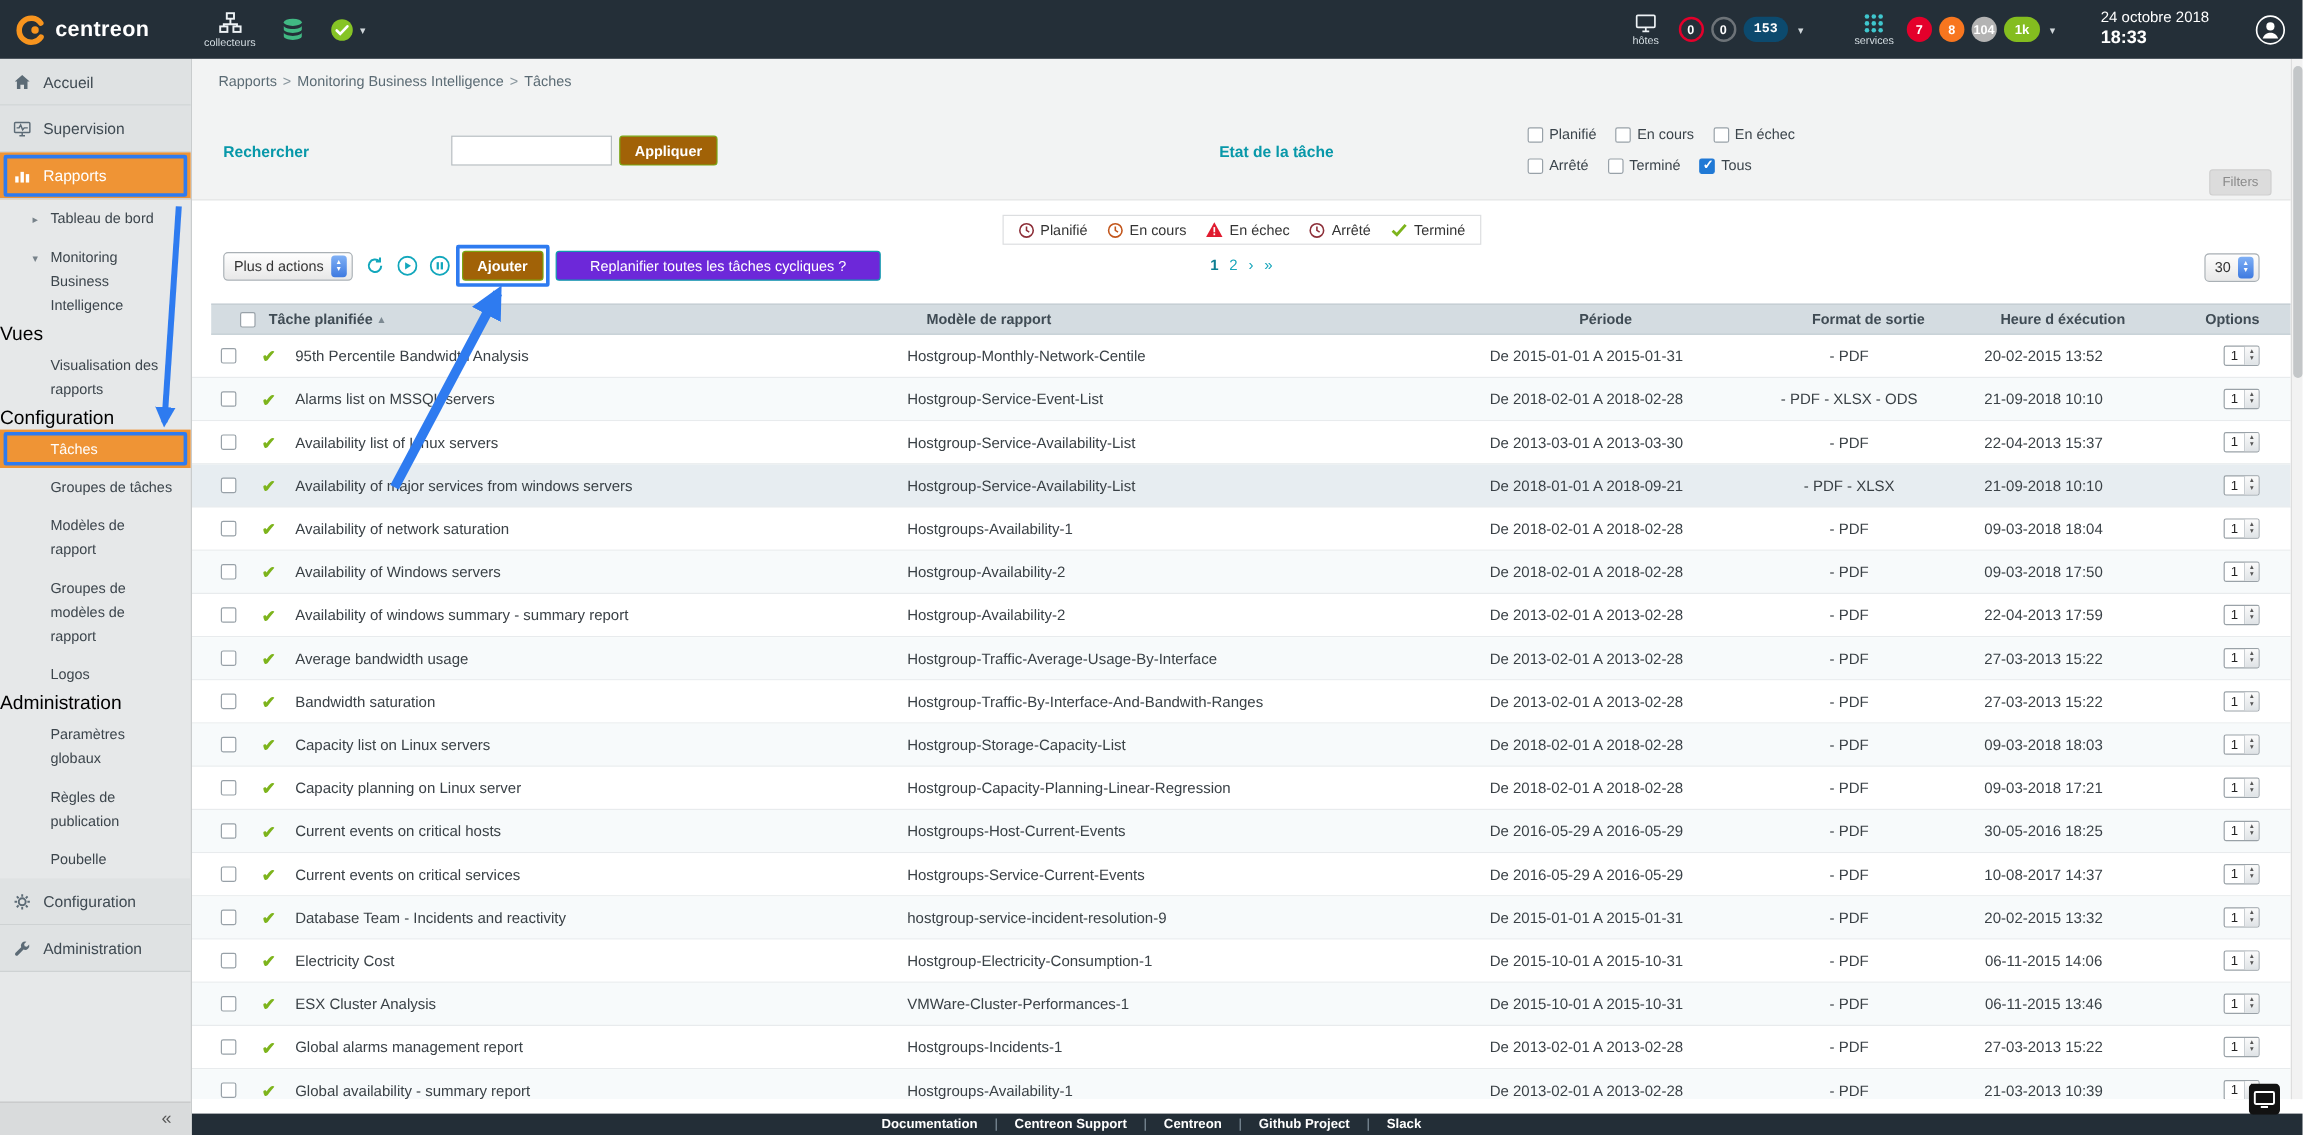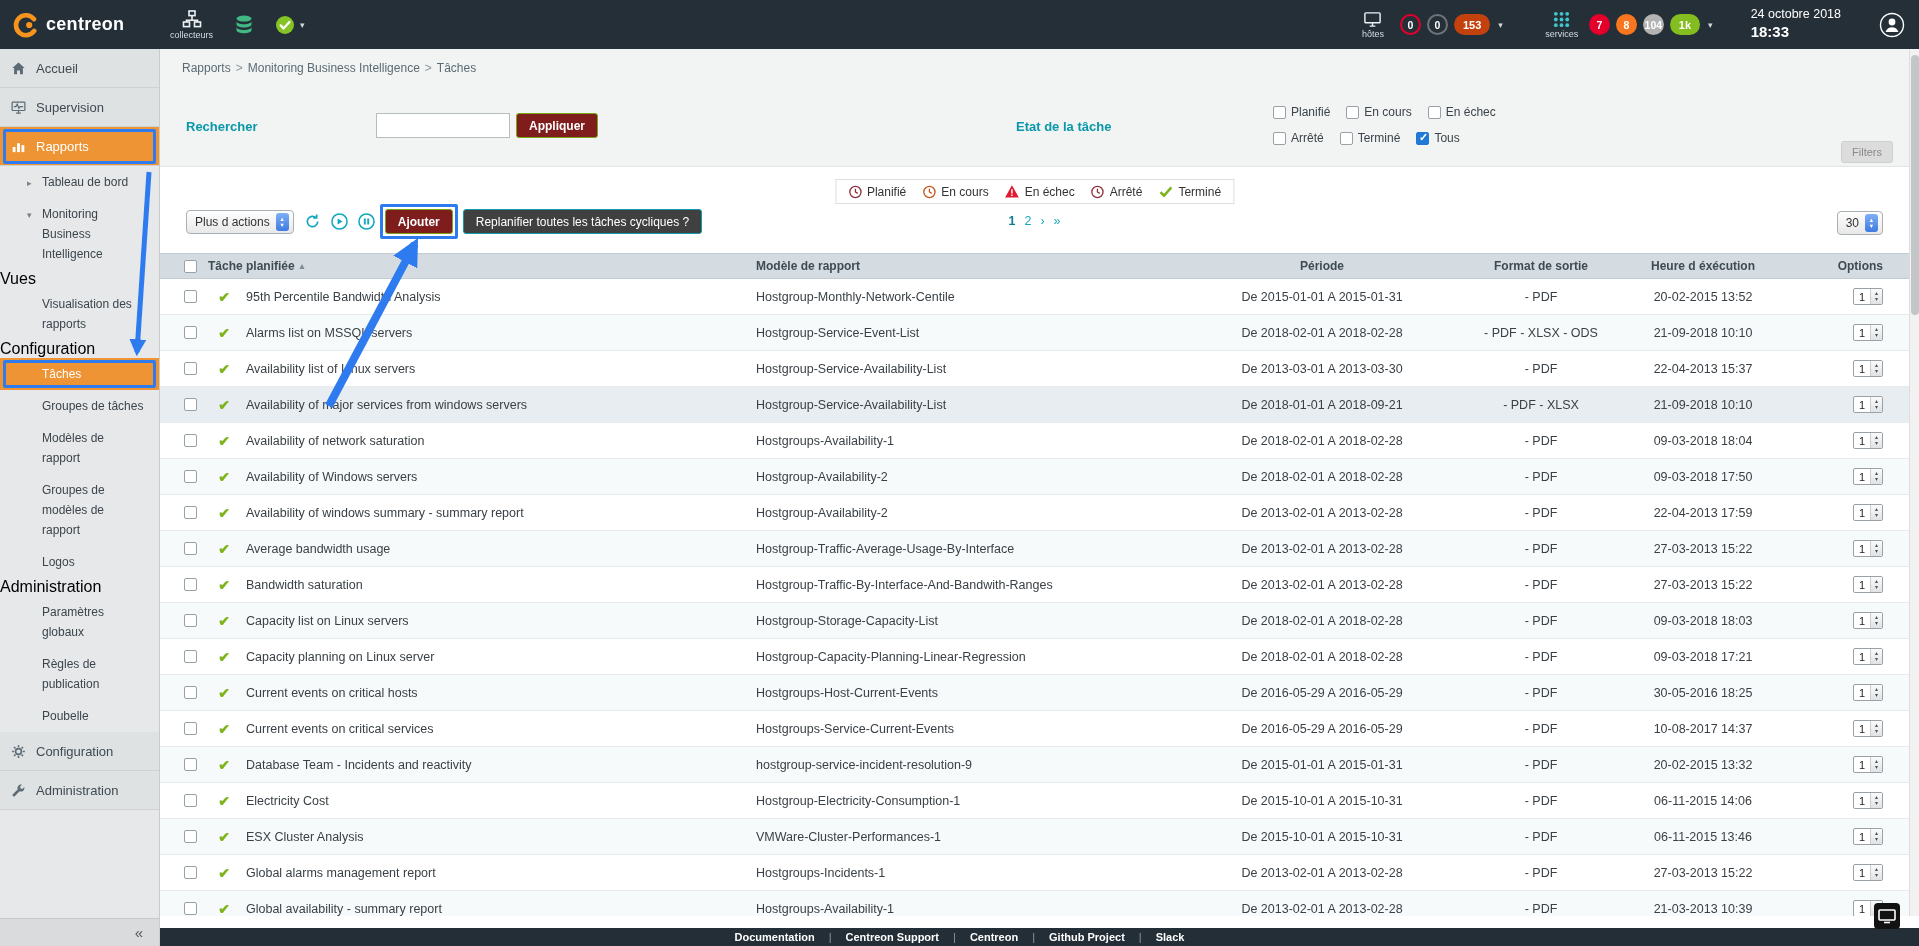--- a/index.html
+++ b/index.html
@@ -44,47 +44,47 @@
   .collapse-btn { position:absolute; bottom:0; left:0; right:0; height:28px; background:#d9dbdc; border-top:1px solid #c6c8c9; display:flex; align-items:center; justify-content:flex-end; padding-right:16px; color:#555; font-size:15px; cursor:pointer; }
 
   
   .main { position:absolute; left:160px; top:49px; right:10px; bottom:30px; background:#fff; overflow:hidden; }
   .topgray { position:absolute; top:0; left:0; right:0; height:118px; background:#f2f3f3; border-bottom:1px solid #e4e5e5; }
   .breadcrumb { position:absolute; top:12px; left:22px; font-size:12px; color:#5b6b74; }
   .breadcrumb .crumb { cursor:pointer; }
   .breadcrumb .sep { margin:0 5px; color:#8a979e; }
   .lbl-teal { position:absolute; font-size:13px; font-weight:bold; color:#0898a9; }
   .search-input { position:absolute; left:216px; top:64px; width:134px; height:25px; border:1px solid #b6bcc0; background:#fff; padding:0 6px; font-size:12px; font-family:inherit; }
-  .btn-green { background:#7f1d1d; border:1px solid #79a713; color:#fff; font-size:12px; font-weight:bold; height:25px; padding:0 12px; border-radius:3px; cursor:pointer; display:inline-flex; align-items:center; font-family:inherit; }
+  .btn-green { background:#a16207; border:1px solid #79a713; color:#fff; font-size:12px; font-weight:bold; height:25px; padding:0 12px; border-radius:3px; cursor:pointer; display:inline-flex; align-items:center; font-family:inherit; }
   .apply-btn { position:absolute; left:356px; top:64px; }
   .cb-zone { position:absolute; left:1113px; top:56px; }
   .cb-row { display:flex; gap:16px; margin-bottom:12px; }
   .cb-item { display:flex; align-items:center; gap:5px; font-size:12px; color:#3b444b; cursor:pointer; }
   .checkbox { width:13px; height:13px; border:1px solid #98a1a8; background:#fff; border-radius:2px; display:inline-block; position:relative; cursor:pointer; flex:0 0 13px; }
   .checkbox.checked { background:#2079d5; border-color:#2079d5; }
   .checkbox.checked::after { content:"✓"; position:absolute; left:1.5px; top:-2px; color:#fff; font-size:11px; font-weight:bold; }
   .filters-btn { position:absolute; right:16px; top:92px; background:#dcdcdc; color:#8a8a8a; font-size:11px; padding:4px 10px; border-radius:3px; border:1px solid #cfcfcf; cursor:pointer; }
   .legend { position:absolute; top:130px; left:50%; transform:translateX(-50%); display:flex; align-items:center; gap:16px; background:#fff; border:1px solid #dcdee0; padding:4px 12px; font-size:12px; color:#333; }
   .legend-item { display:flex; align-items:center; gap:5px; }
 
   
   .toolbar { position:absolute; top:160px; left:26px; right:26px; height:28px; }
   .tool-left { display:flex; align-items:center; gap:10px; }
   .select { display:inline-flex; align-items:center; gap:6px; height:24px; padding:0 4px 0 8px; background:linear-gradient(#fefefe,#e8e8e8); border:1px solid #a9b0b5; border-radius:4px; font-size:12px; color:#333; cursor:pointer; }
   .sel-stepper { display:inline-flex; flex-direction:column; align-items:center; justify-content:center; width:13px; height:18px; background:linear-gradient(#7fb0f5,#3e7ae0); border-radius:3px; color:#fff; font-size:6.5px; line-height:6px; }
   .sel-stepper i { font-style:normal; }
   .tool-ic { color:#12a7bc; cursor:pointer; display:inline-flex; }
-  .btn-teal { background:#404040; border:1px solid #0f9cad; color:#fff; font-size:12px; height:25px; padding:0 12px; border-radius:3px; cursor:pointer; display:inline-flex; align-items:center; font-family:inherit; }
+  .btn-teal { background:#6d28d9; border:1px solid #0f9cad; color:#fff; font-size:12px; height:25px; padding:0 28px; border-radius:3px; cursor:pointer; display:inline-flex; align-items:center; font-family:inherit; }
   .pag { position:absolute; left:50%; top:5px; transform:translateX(-50%); display:flex; gap:9px; font-size:12.5px; }
   .pag .pg { color:#18a6bb; cursor:pointer; }
   .pag .pg.current { color:#0d7f92; font-weight:bold; }
   .pagesize { position:absolute; right:0; top:2px; }
 
   
-  .table { position:absolute; top:204px; left:0; right:0; bottom:0; }
+  .table { position:absolute; top:204px; left:0; right:0; bottom:0;padding-left:16px; }
   .thead, .trow { display:grid; grid-template-columns:22px 36px 500px 440px 280px 158px 166px 1fr; align-items:center; padding-left:24px; }
   .thead { height:26px; background:#d4dce1; border-top:1px solid #c2ccd2; border-bottom:1px solid #c2ccd2; font-size:12px; font-weight:bold; color:#3f4b54; }
   .thead .hc { display:flex; align-items:center; }
   .hc.c-task { padding-left:2px; }
   .hc.c-model { padding-left:14px; }
   .hc.c-center { justify-content:center; }
   .hc.c-opt { justify-content:flex-end; padding-right:26px; }
   .sort { color:#7d8a93; font-size:9px; margin-left:5px; }
   .tbody { position:absolute; top:26px; left:0; right:0; bottom:0; overflow:hidden; }
   .trow { height:36px; border-bottom:1px solid #e8ebed; font-size:12.5px; color:#3a4146; background:#fff; }
@@ -171,21 +171,21 @@
               <svg viewBox="0 0 20 20" width="19" height="19" fill="none" stroke="currentColor" stroke-width="1.5">
                 <rect x="2" y="3" width="16" height="10.5" rx="1"></rect>
                 <path d="M7 17h6M10 13.5V17"></path>
               </svg>
             </span>
           <span class="tb-label">hôtes</span>
         </span>
         <span style="display:inline-flex;align-items:center;gap:6px;">
             <span class="counter ring" style="border-color: rgb(228, 0, 43);">0</span>
             <span class="counter ring" style="border-color: rgb(109, 115, 120);">0</span>
-            <span class="counter pill" style="background: #c2410c;">153</span>
+            <span class="counter pill" style="background: #0c4a6e; font-family: Liberation Mono, monospace;">153</span>
           </span>
         <span class="chev">▾</span>
       </div>
       <div class="tb-stat">
         <span class="tb-ic">
           <span class="icn icn-teal">
               <svg viewBox="0 0 20 20" width="19" height="19" fill="currentColor">
                 <circle cx="4" cy="4" r="2"></circle>
                 <circle cx="10" cy="4" r="2"></circle>
                 <circle cx="16" cy="4" r="2"></circle>

